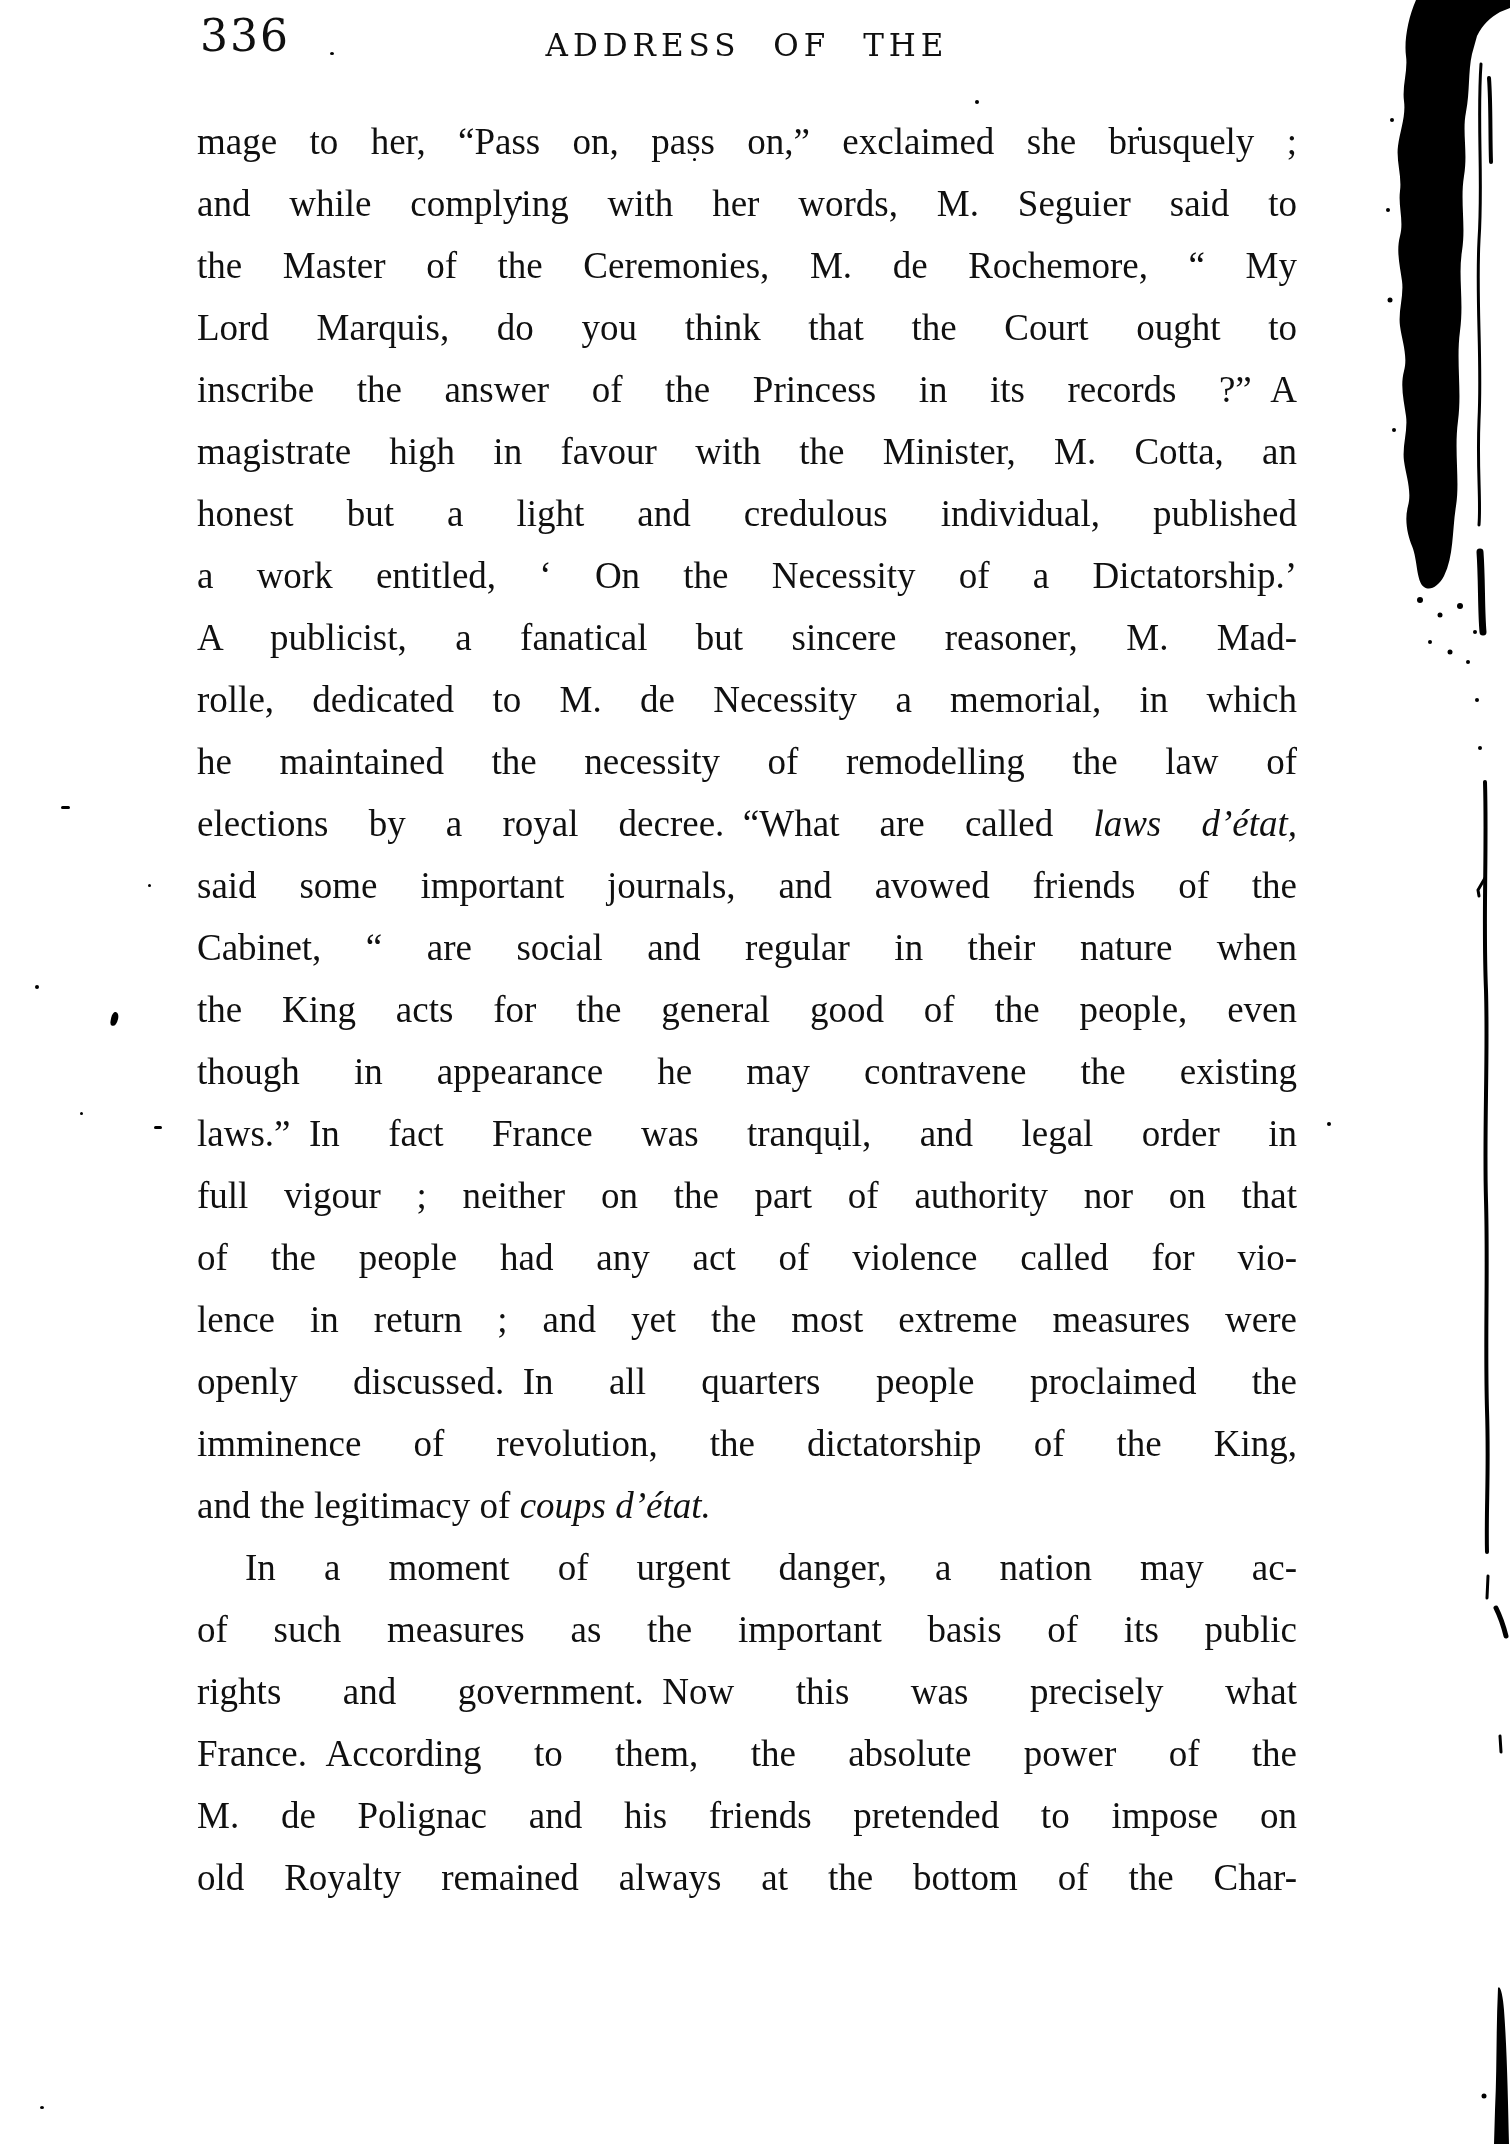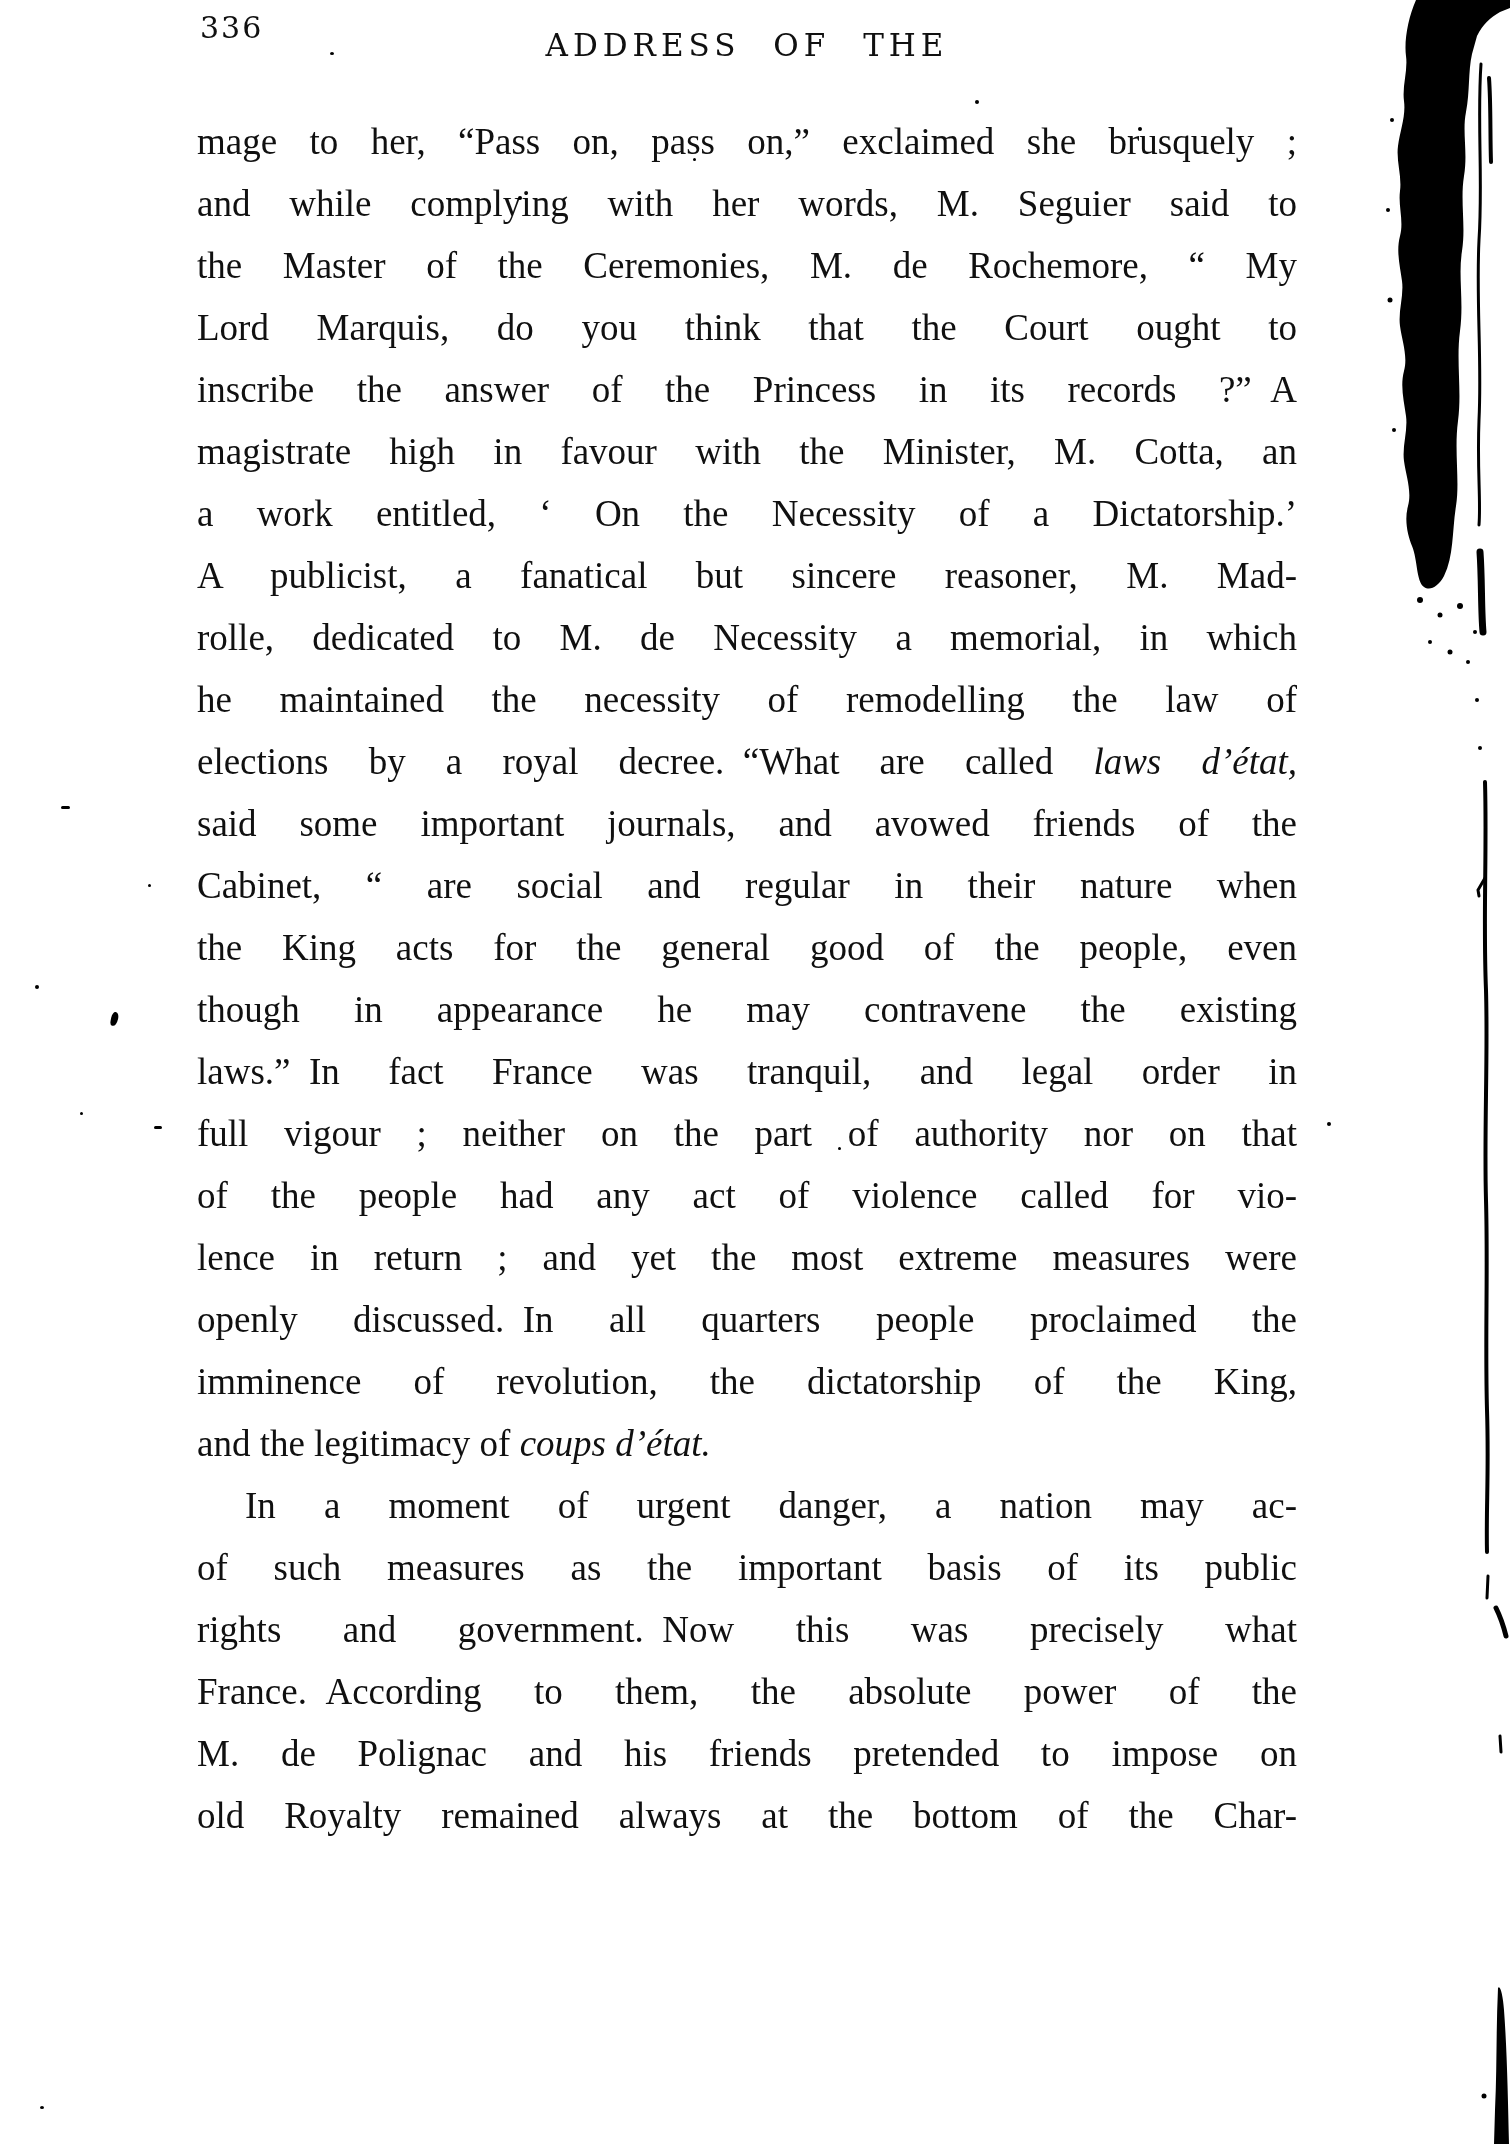--- a/index.html
+++ b/index.html
@@ -7,21 +7,21 @@
   body {
     width:1510px; height:2144px;
     background:var(--paper);
     position:relative;
     overflow:hidden;
     font-family:"DejaVu Serif","Liberation Serif",serif;
     color:var(--ink);
   }
   .pagenum {
     position:absolute; left:200px; top:10px;
-    font-size:30px; letter-spacing:2px;
+    font-size:44px; letter-spacing:2px;
   }
   .runhead {
     position:absolute; left:197px; top:27px; width:1100px;
     text-align:center;
     font-size:31px; letter-spacing:5px; word-spacing:18px;
   }
   .text-block {
     position:absolute; left:197px; top:111px; width:1100px;
     font-size:37px;
   }
@@ -43,20 +43,21 @@
 <div class="pagenum">336</div>
 <div class="runhead">ADDRESS OF THE</div>
 
 <div class="text-block">
     <div class="line"><span>mage to her, “Pass on, pass on,” exclaimed she brusquely&nbsp;;</span></div>
     <div class="line"><span>and while complying with her words, M. Seguier said to</span></div>
     <div class="line"><span>the Master of the Ceremonies, M. de Rochemore, “&nbsp;My</span></div>
     <div class="line"><span>Lord Marquis, do you think that the Court ought to</span></div>
     <div class="line"><span>inscribe the answer of the Princess in its records&nbsp;?” A</span></div>
     <div class="line"><span>magistrate high in favour with the Minister, M. Cotta, an</span></div>
+    <div class="line"><span>honest but a light and credulous individual, published</span></div>
     <div class="line"><span>a work entitled, ‘&nbsp;On the Necessity of a Dictatorship.’</span></div>
     <div class="line"><span>A publicist, a fanatical but sincere reasoner, M. Mad-</span></div>
     <div class="line"><span>rolle, dedicated to M. de Necessity a memorial, in which</span></div>
     <div class="line"><span>he maintained the necessity of remodelling the law of</span></div>
     <div class="line"><span>elections by a royal decree. “What are called </span><span class="it">laws d’état,</span></div>
     <div class="line"><span>said some important journals, and avowed friends of the</span></div>
     <div class="line"><span>Cabinet, “&nbsp;are social and regular in their nature when</span></div>
     <div class="line"><span>the King acts for the general good of the people, even</span></div>
     <div class="line"><span>though in appearance he may contravene the existing</span></div>
     <div class="line"><span>laws.” In fact France was tranquil, and legal order in</span></div>

